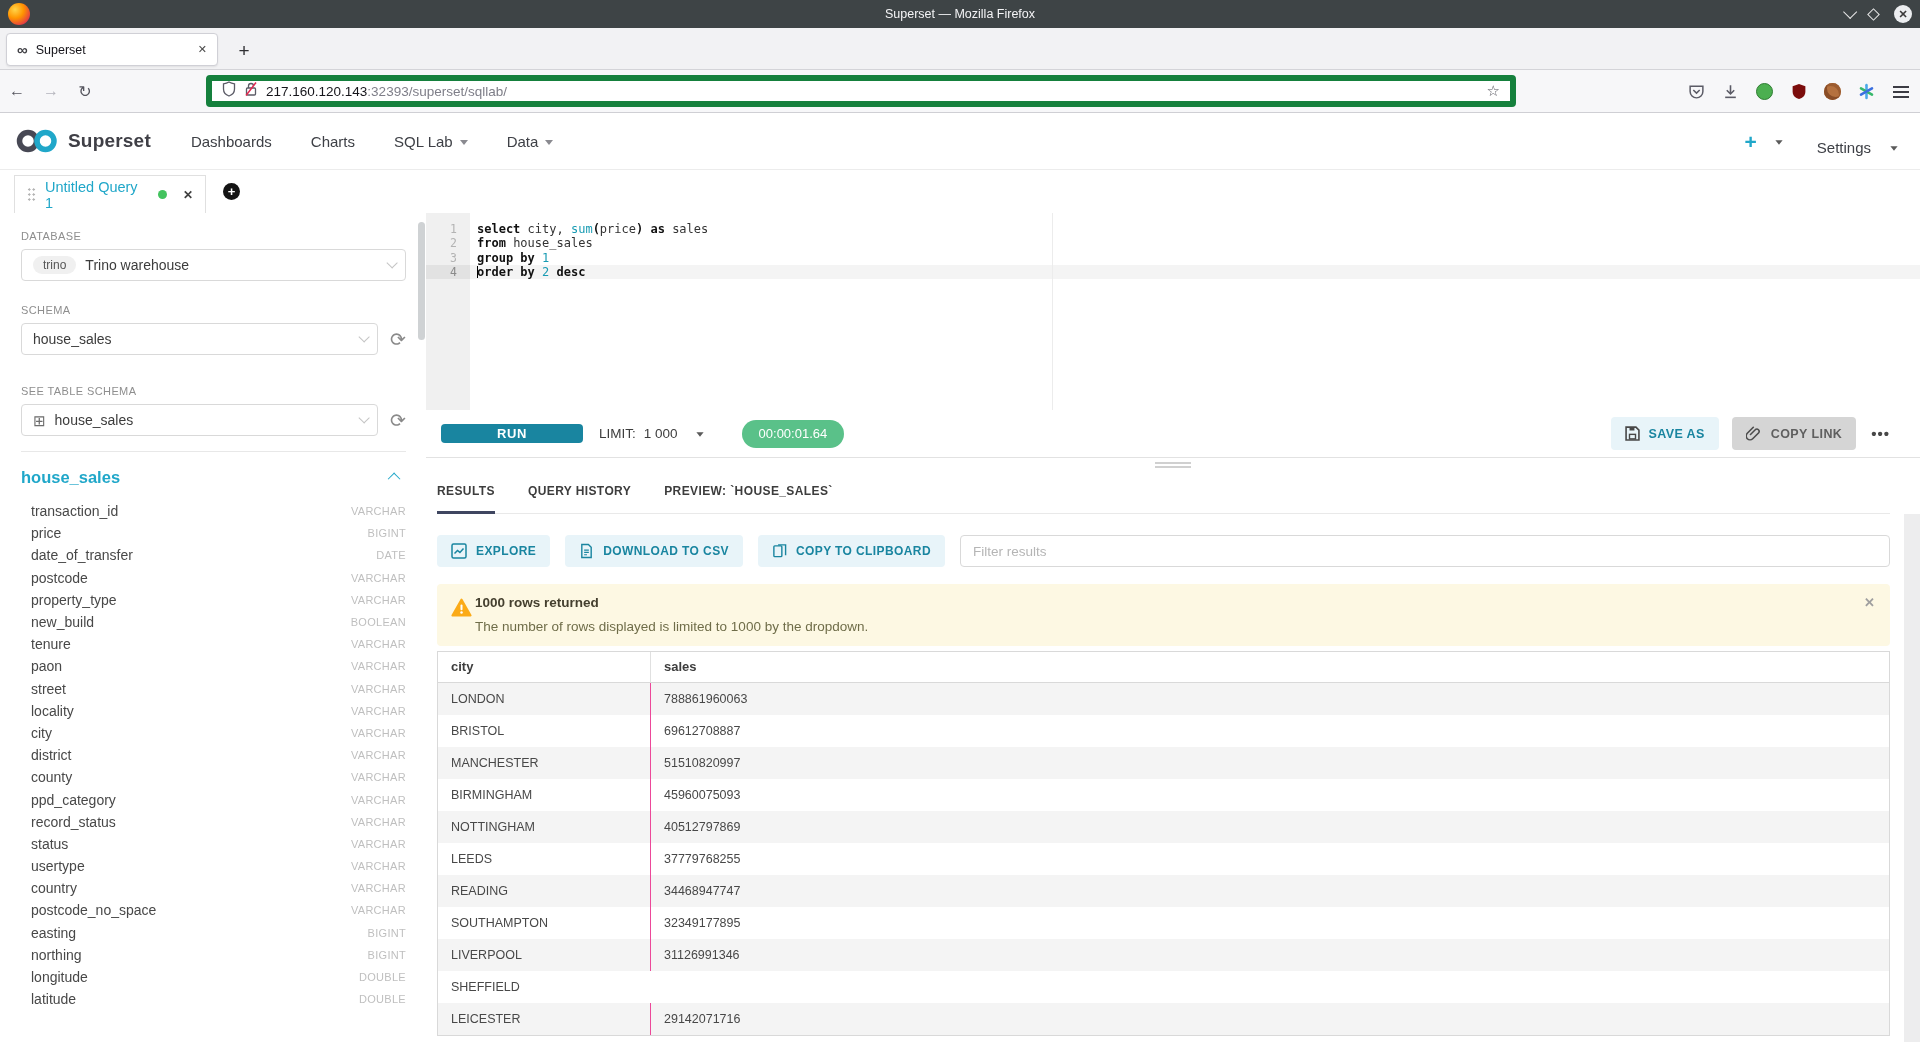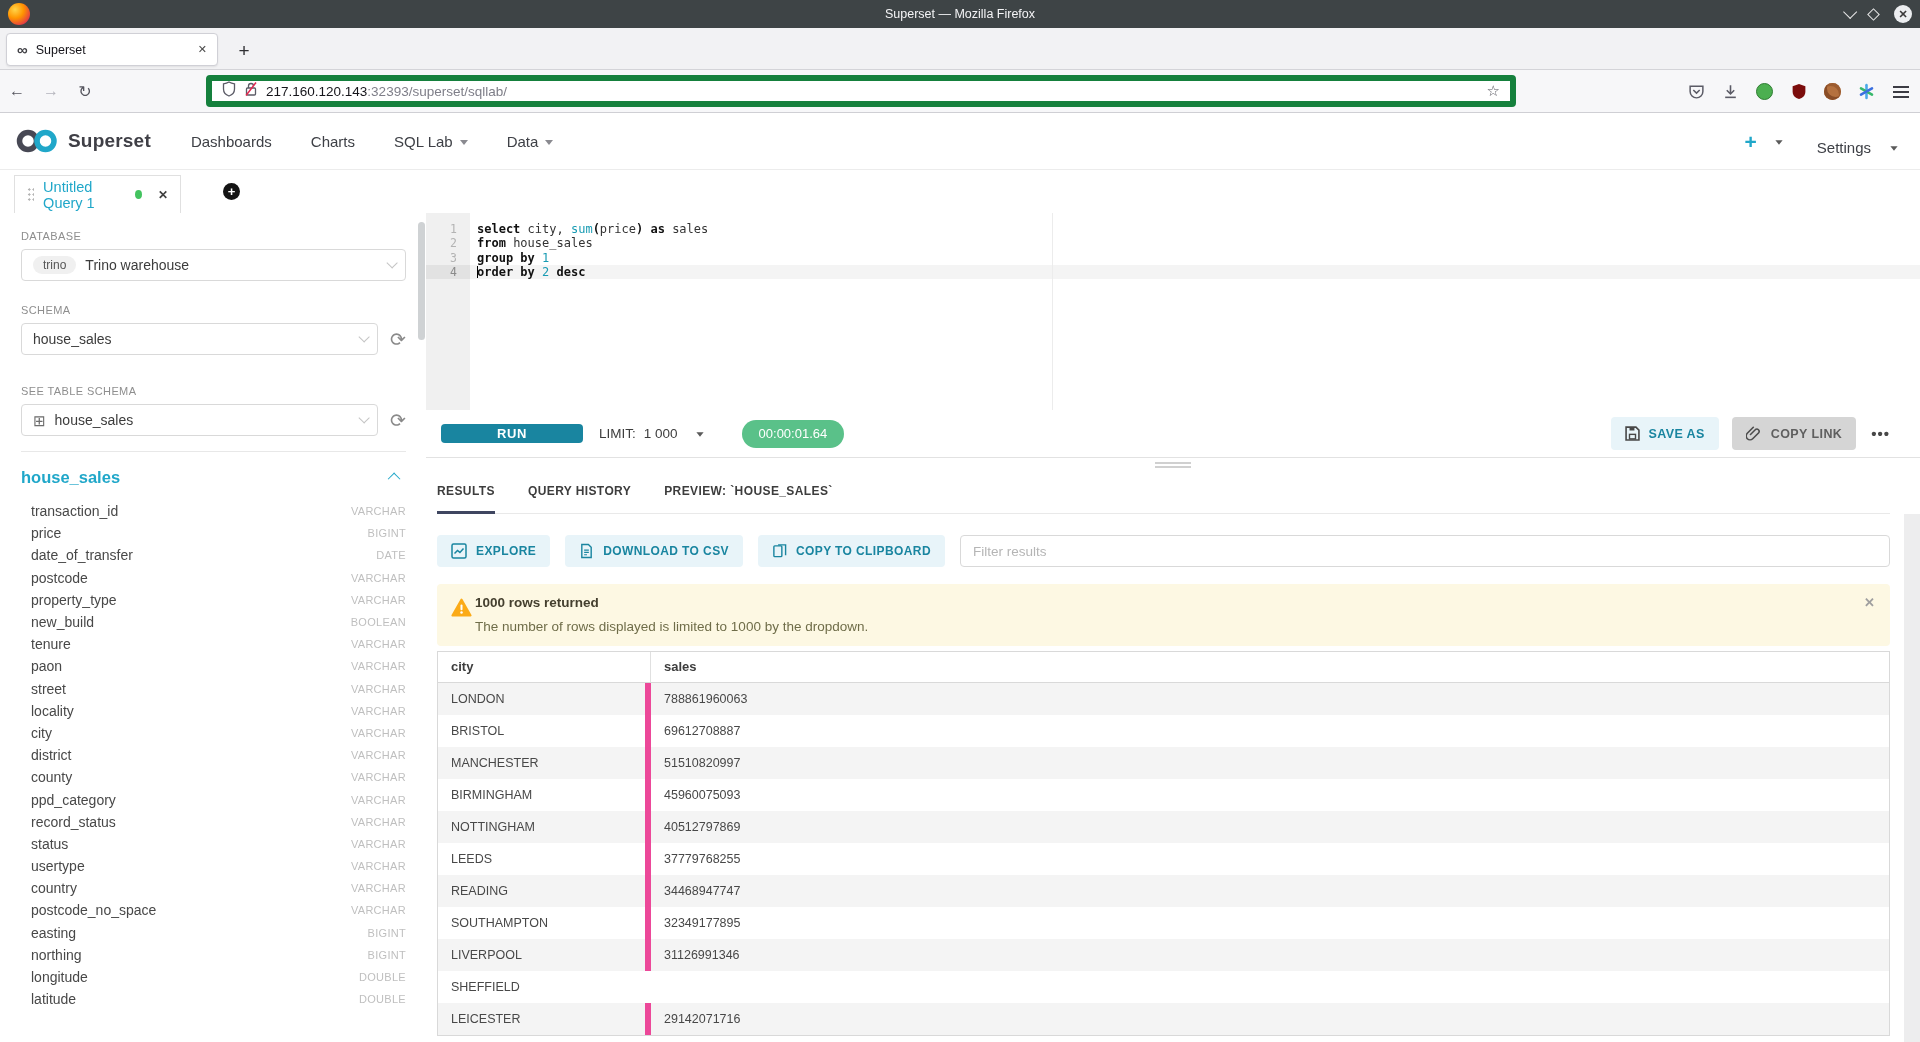--- a/index.html
+++ b/index.html
@@ -58,21 +58,21 @@
   .nav-item { font-size:15px; color:#3e4046; display:flex; align-items:center; gap:7px; }
   .caret { width:0; height:0; border-left:4px solid transparent; border-right:4px solid transparent;
     border-top:5px solid #8a8a90; margin-top:2px; }
   #nav-right { margin-left:auto; margin-right:22px; display:flex; align-items:center; gap:34px; }
   #plus-btn { display:flex; align-items:center; gap:6px; }
   #plus-glyph { color:#20a7c9; font-size:21px; font-weight:bold; line-height:1; }
   #settings { font-size:15px; color:#3e4046; display:flex; align-items:center; gap:7px;margin-top:13px; }
 
   
   #querytabs { position:absolute; top:170px; left:0; right:0; height:43px; background:#fff; }
-  #qtab { position:absolute; left:14px; top:5px; width:167px; height:38px; background:#fff;
+  #qtab { position:absolute; left:14px; top:5px; width:192px; height:38px; background:#fff;
     border:1px solid #e0e0e0; border-bottom:none; display:flex; align-items:center; padding:0 12px;justify-content:space-between; }
   .grip { width:9px; height:15px; margin-right:9px;
     background:radial-gradient(circle, #b3b3b3 1.1px, transparent 1.3px); background-size:4.5px 5px; }
   #qtab-title { color:#20a7c9; font-size:14.5px; }
   .qtab-dot { width:9px; height:9px; border-radius:50%; background:#43c35f; margin-left:9px; }
   .qtab-close { margin-left:16px; color:#404040; font-size:12px; font-weight:bold; }
   #addtab { position:absolute; left:223px; top:13px; width:17px; height:17px; border-radius:50%;
     background:#141414; color:#fff; font-size:13px; font-weight:bold; line-height:1;
     display:flex; align-items:center; justify-content:center; }
 
@@ -164,21 +164,21 @@
   #alert-close { position:absolute; right:15px; top:11px; color:#9f9f9f; font-size:13px; font-weight:bold; }
 
   #results-table { margin-top:5px; border:1px solid #d9d9d9; }
   #thead-row { display:grid; grid-template-columns:213px 1fr; background:#fff; border-bottom:1px solid #d9d9d9; }
   .th { font-size:13px; font-weight:bold; color:#3d3d3d; height:30px; line-height:30px; padding-left:13px;
     border-right:1px solid #e0e0e0; }
   .th:last-child { border-right:none; }
   .trow { display:grid; grid-template-columns:213px 1fr; }
   .trow.odd { background:#f4f4f4; }
   .td { font-size:12.5px; color:#484848; height:32px; line-height:32px; padding-left:13px;
-    border-right:6px solid #ec4899; white-space:nowrap; }
+    border-right:1px solid #ec4899; white-space:nowrap; }
   .td:last-child { border-right:none; }
   #south-scroll-track { position:absolute; right:0; top:56px; bottom:0; width:16px; background:#ededee; }
 </style>
 </head>
 <body>
 
 <div id="app">
 
   <div id="titlebar">
     <div class="ff-logo"></div>

